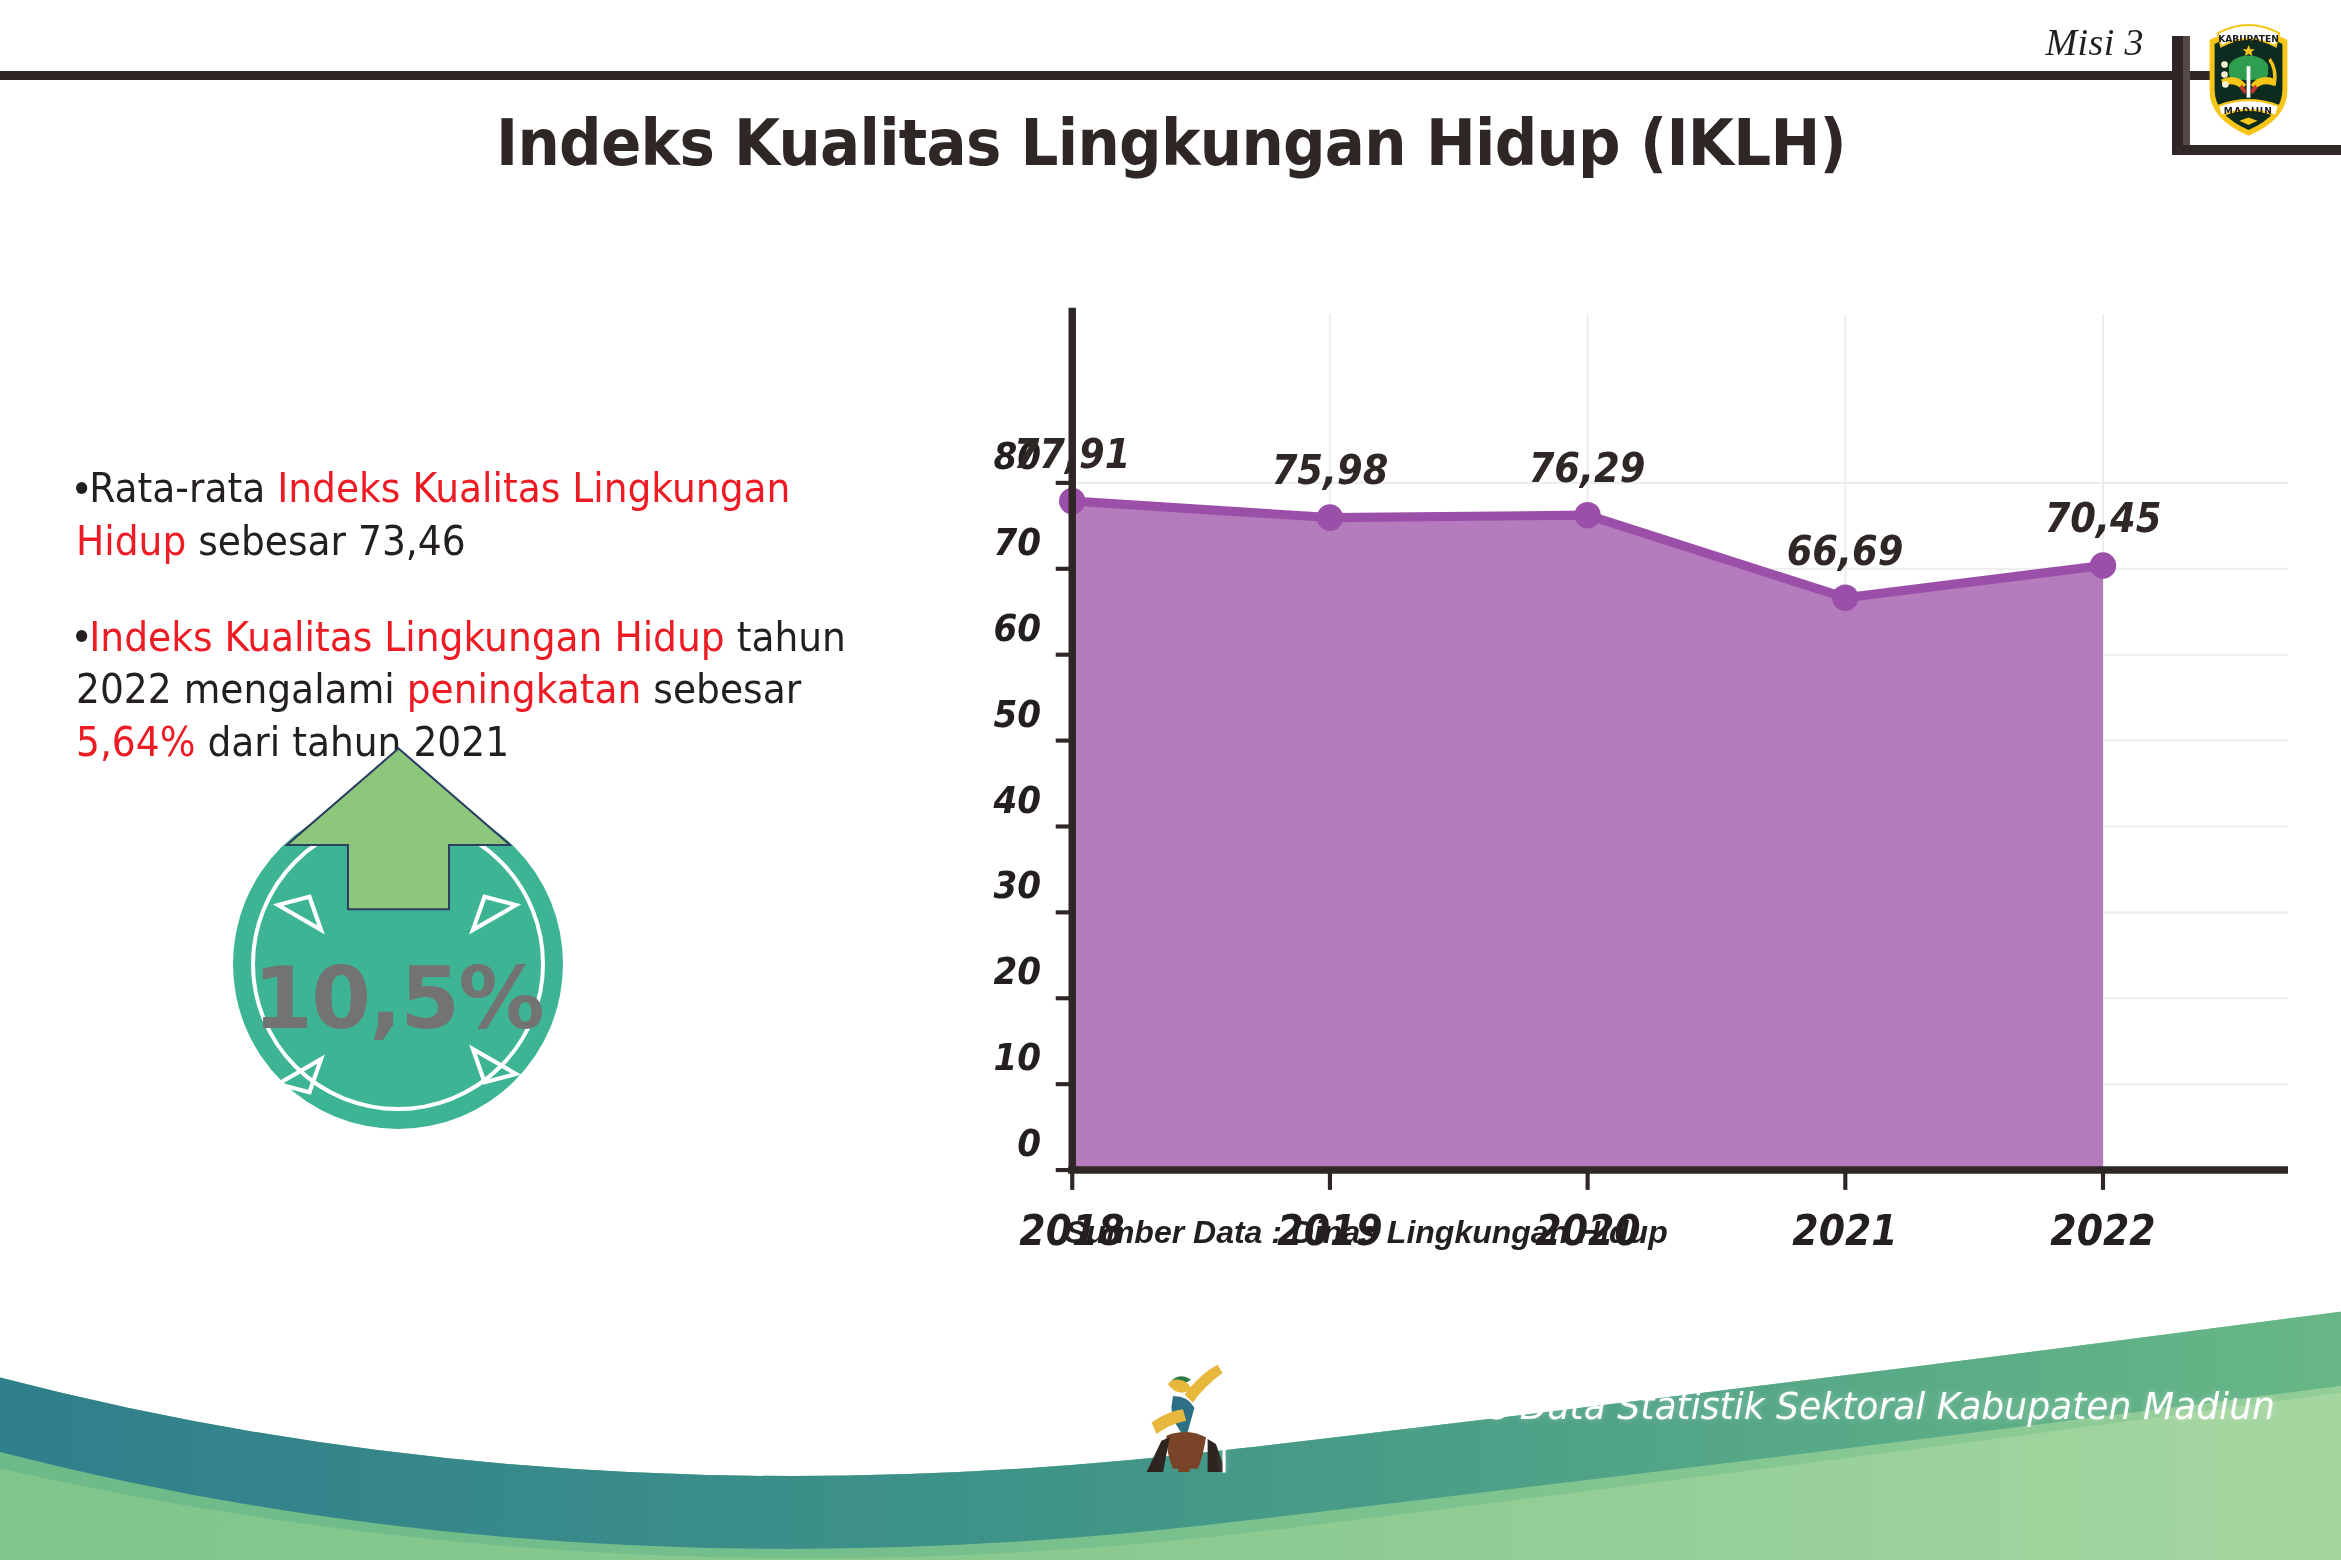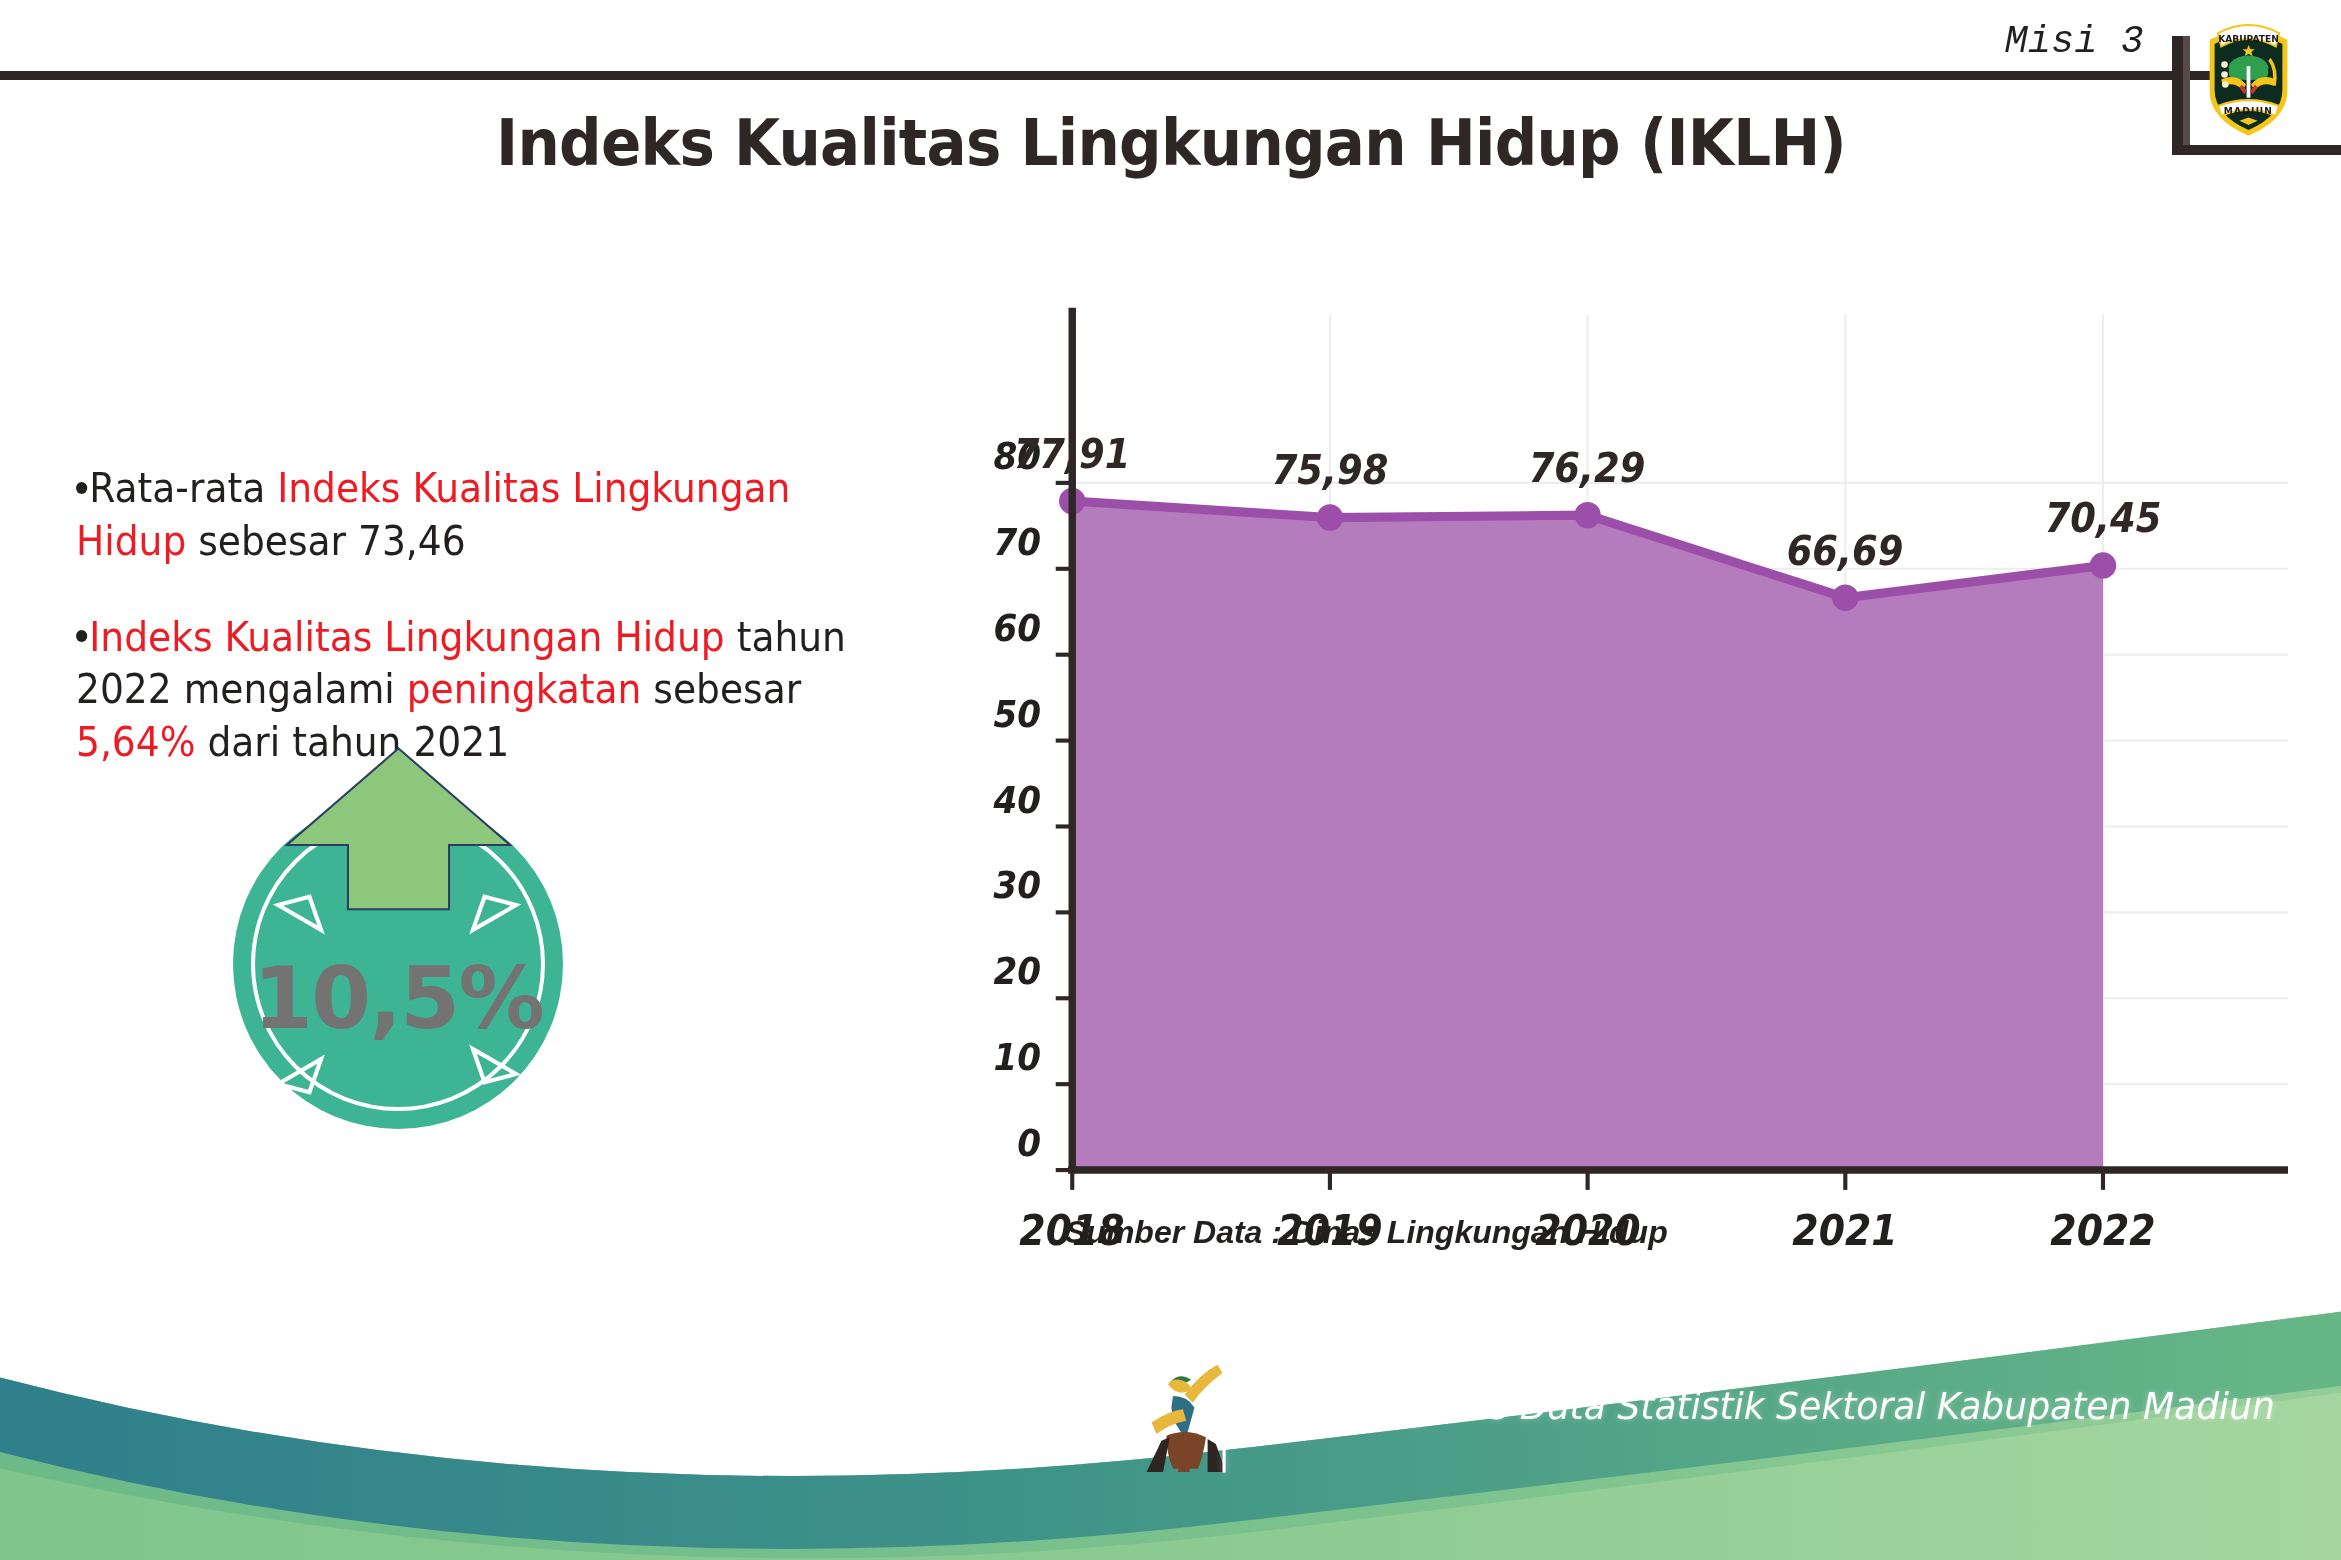--- a/index.html
+++ b/index.html
@@ -12,21 +12,21 @@
   }
 
   
   #header-rule {
     position:absolute; left:0; top:71px; width:2226px; height:9px;
     background:#2e2725;
   }
   #misi-label {
     position:absolute; right:198px; top:20px;
     font-style:italic; font-size:38px; color:#231f1e;
-    font-family:Liberation Mono, monospace;
+    font-family:Liberation Serif, serif;
     letter-spacing:0.4px;
     text-align:center;
   }
   #emblem-bracket-v {
     position:absolute; left:2172px; top:36px; width:10.7px; height:119px;
     background:#2e2725;
   }
   #emblem-bracket-h {
     position:absolute; left:2172px; top:145px; width:170px; height:10px;
     background:#2e2725;

